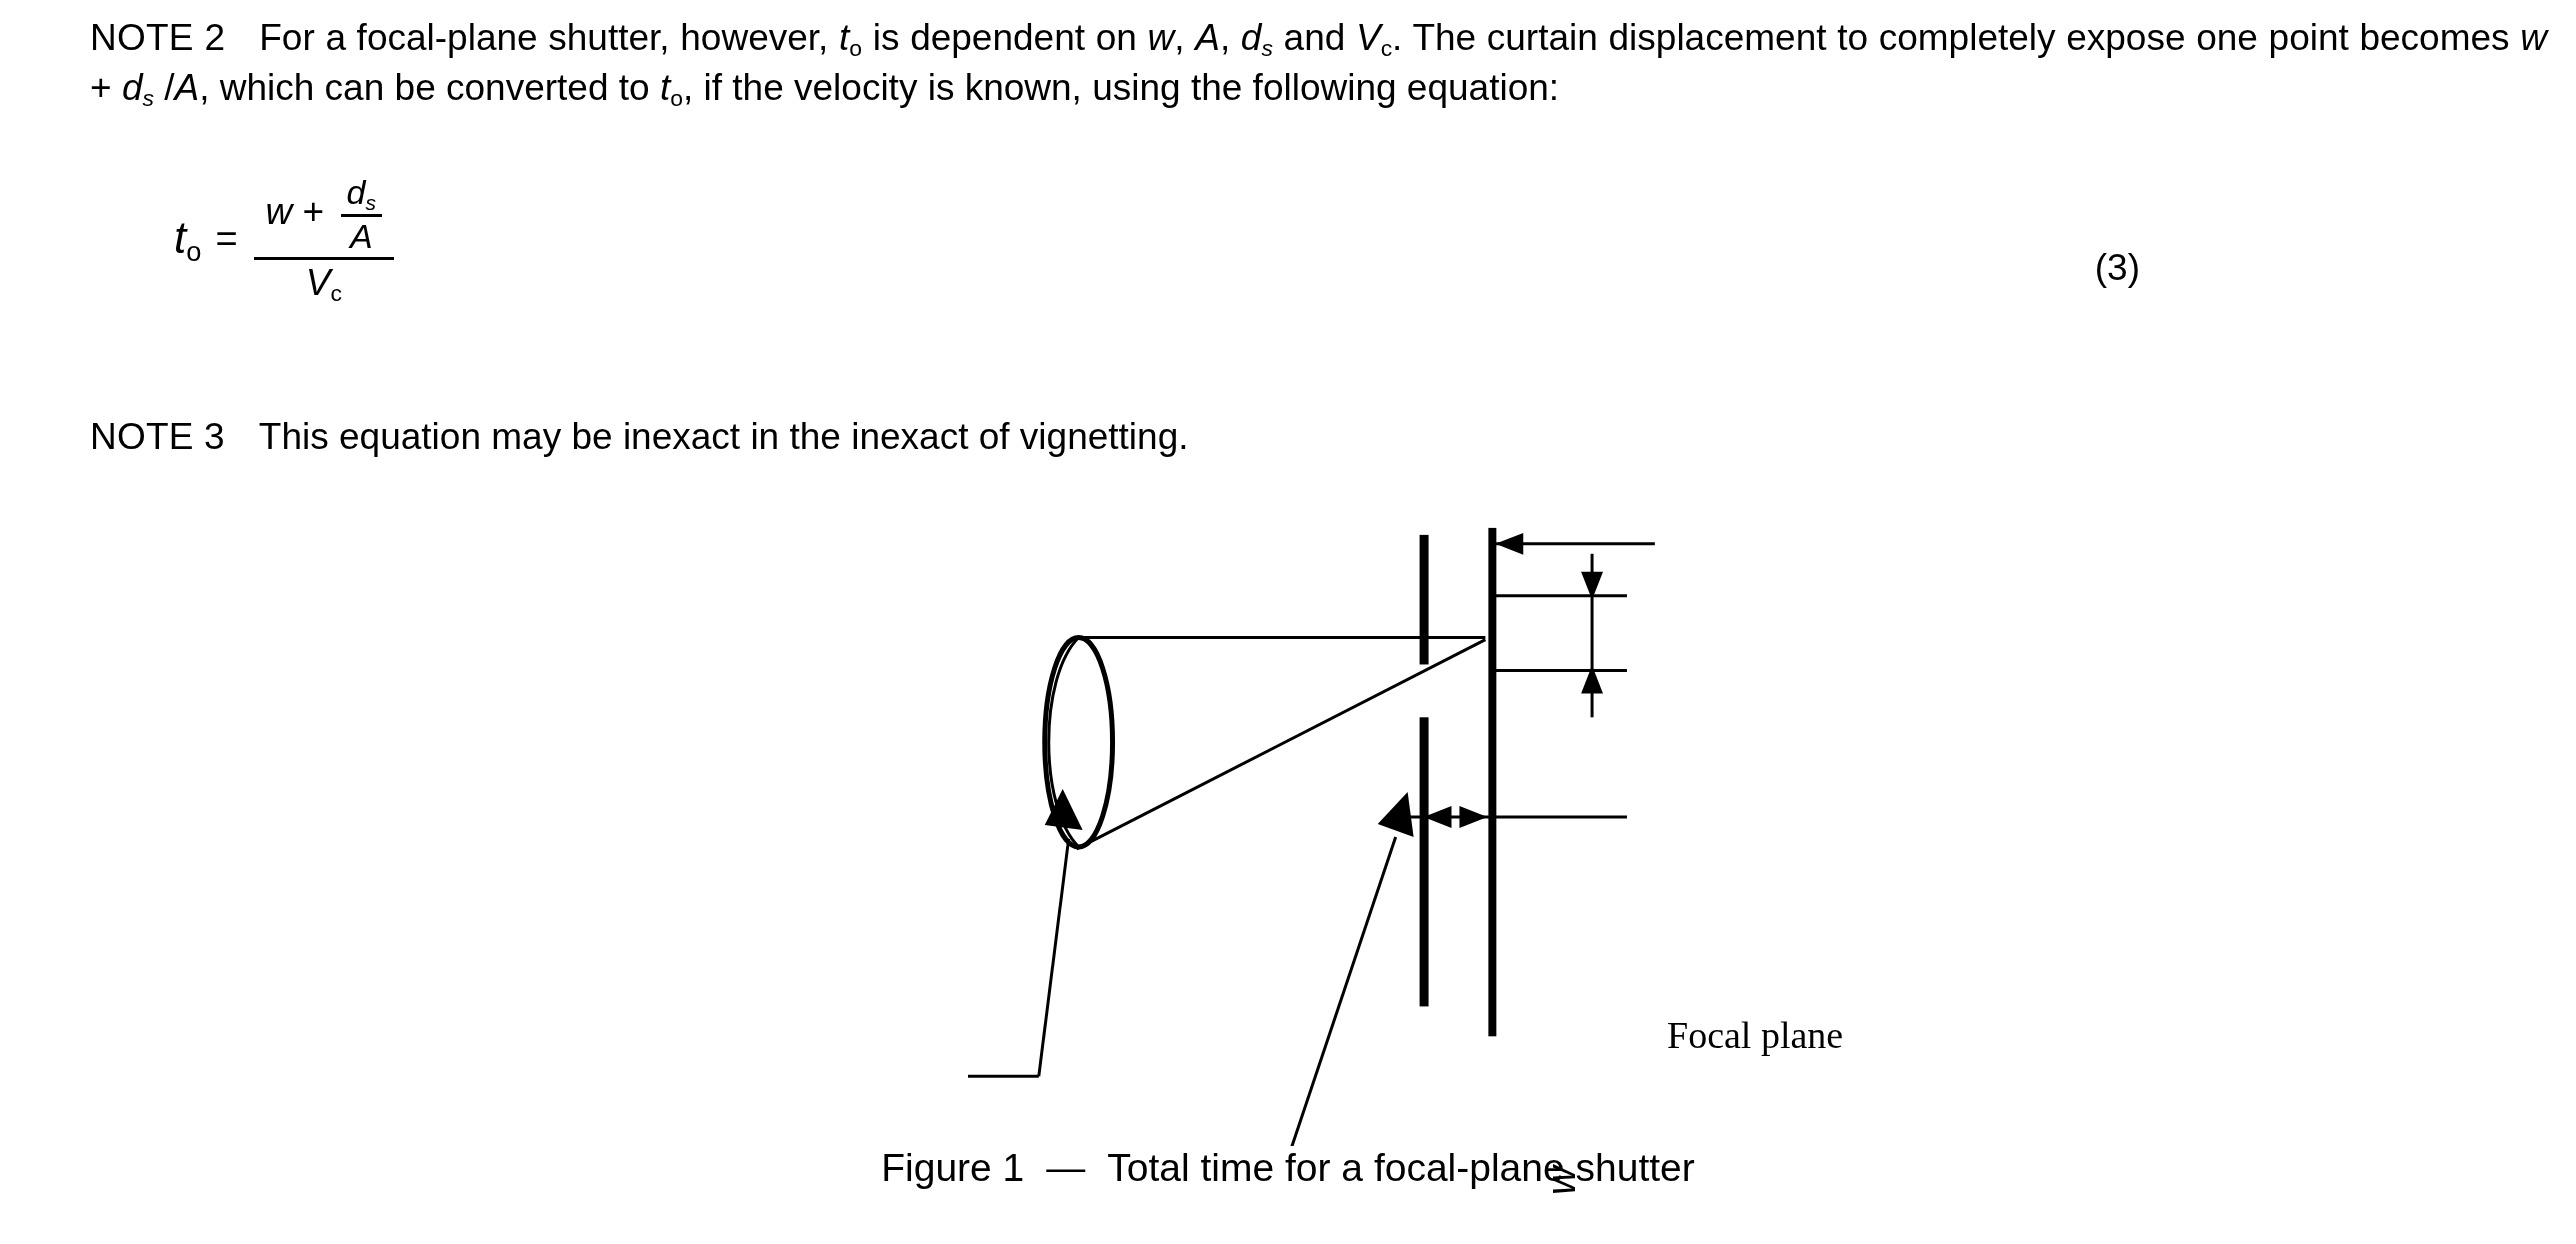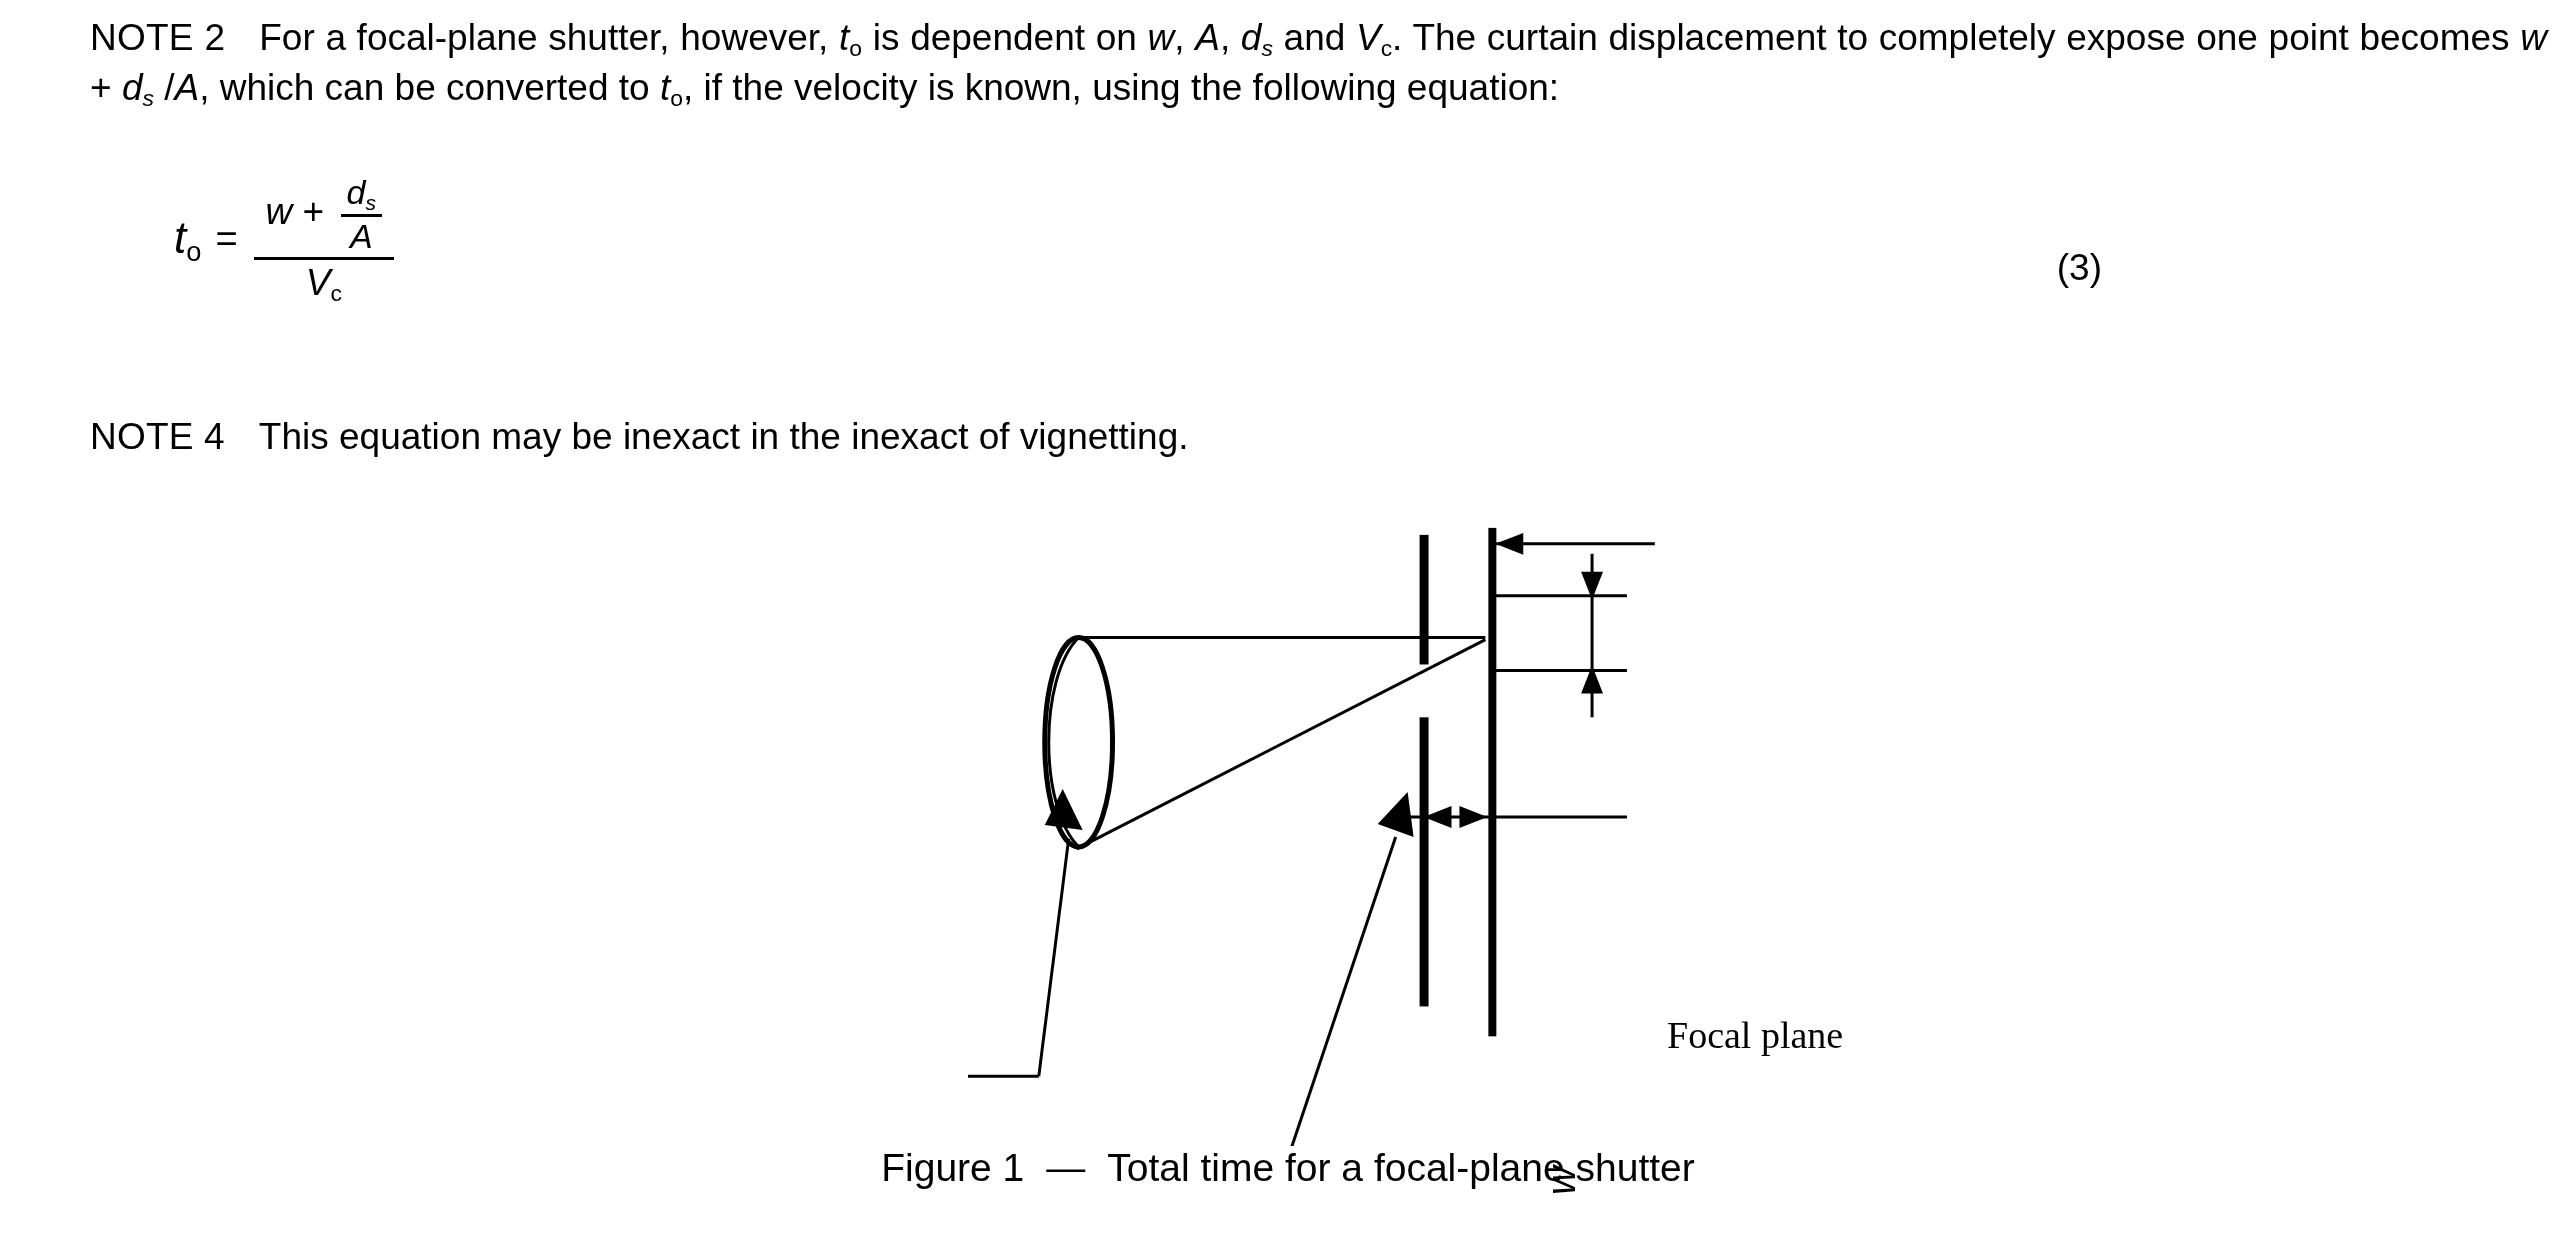--- a/index.html
+++ b/index.html
@@ -12,20 +12,21 @@
     height: 1244px;
     font-family: "Liberation Sans", sans-serif;
     color: #000000;
     position: relative;
     overflow: hidden;
   }
   .page {
     position: relative;
     width: 2142px;
     height: 1244px;
+    padding-left: 38px;
   }
 
   
   .note-block {
     position: absolute;
     left: 90px;
     width: 2457px;
     font-size: 37px;
     line-height: 1.28;
     text-align: justify;
@@ -168,21 +169,21 @@
           </span>
         </span>
         <span class="bar"></span>
         <span class="den"><span class="it">V</span><sub>c</sub></span>
       </span>
     </div>
   </div>
   <div class="eq-number">(3)</div>
 
   <div class="note-block" id="note3">
-    <span class="note-label">NOTE 4</span><span class="note-gap"></span><span>This equation may be inexact in the inexact of vignetting.</span>
+    <span class="note-label">NOTE 3</span><span class="note-gap"></span><span>This equation may be inexact in the inexact of vignetting.</span>
   </div>
 
   <div class="figure">
 
     <svg class="fig-svg" width="2576" height="658" viewBox="0 0 2584 660">
       <g stroke="#000" fill="none">
 
         <rect x="1424" y="47" width="9" height="130" fill="#000" stroke="none"></rect>
 
         <rect x="1424" y="230" width="9" height="290" fill="#000" stroke="none"></rect>

